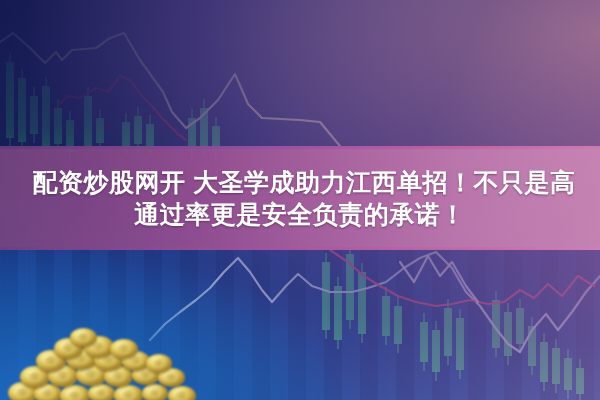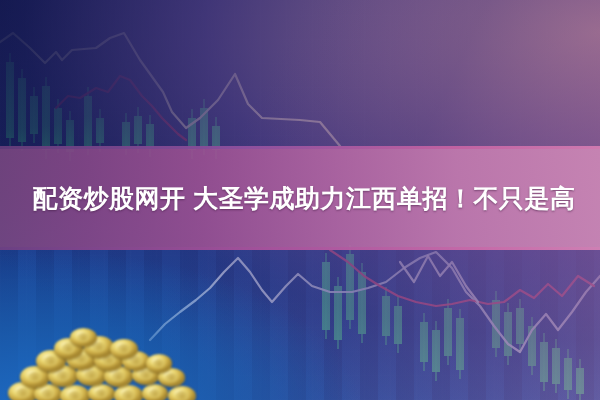--- a/index.html
+++ b/index.html
@@ -249,15 +249,16 @@
       <div class="coin" style="left: 116px; top: 1px; width: 28px; height: 20px;"></div>
       <div class="coin" style="left: 76px; top: -10px; width: 27px; height: 19px;"></div>
     </div>
 
   <div id="banner"></div>
   <div id="banner-strip-top"></div>
   <div id="banner-strip-bottom"></div>
 
   <div id="headline">
     <div class="hl-line l1">配资炒股网开 大圣学成助力江西单招！不只是高</div>
+    <div class="hl-line l2">通过率更是安全负责的承诺！</div>
   </div>
 
 </div>
 
 </body></html>

